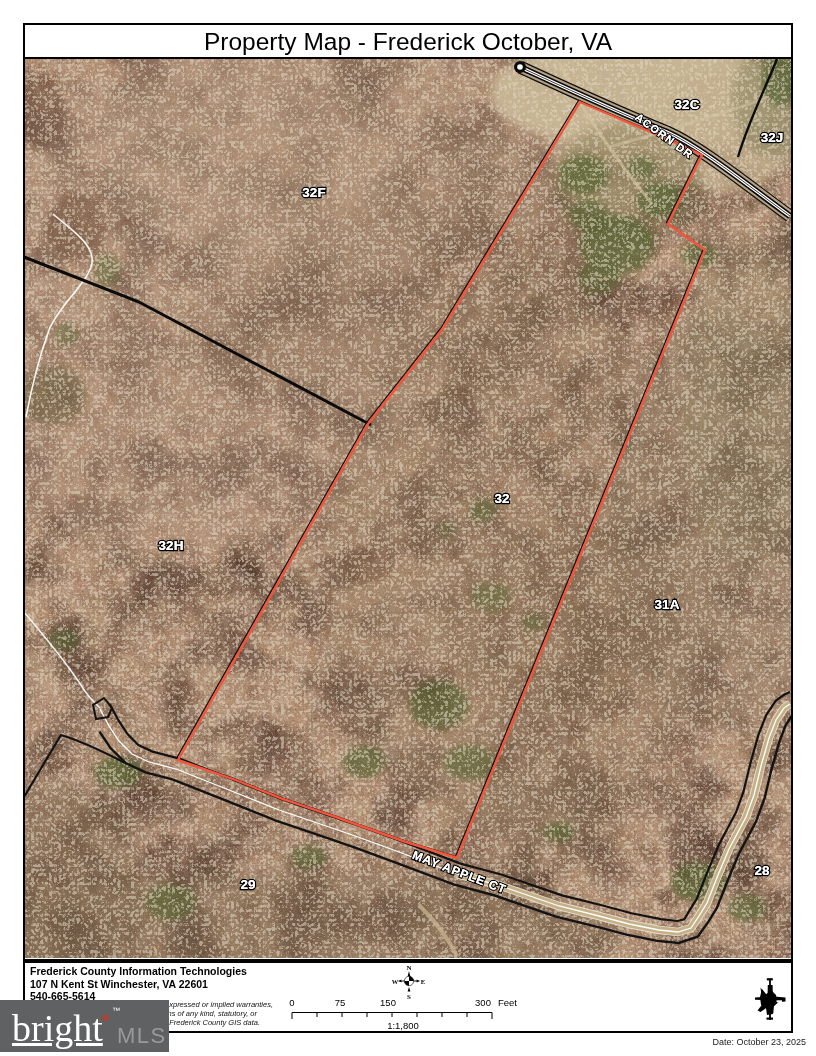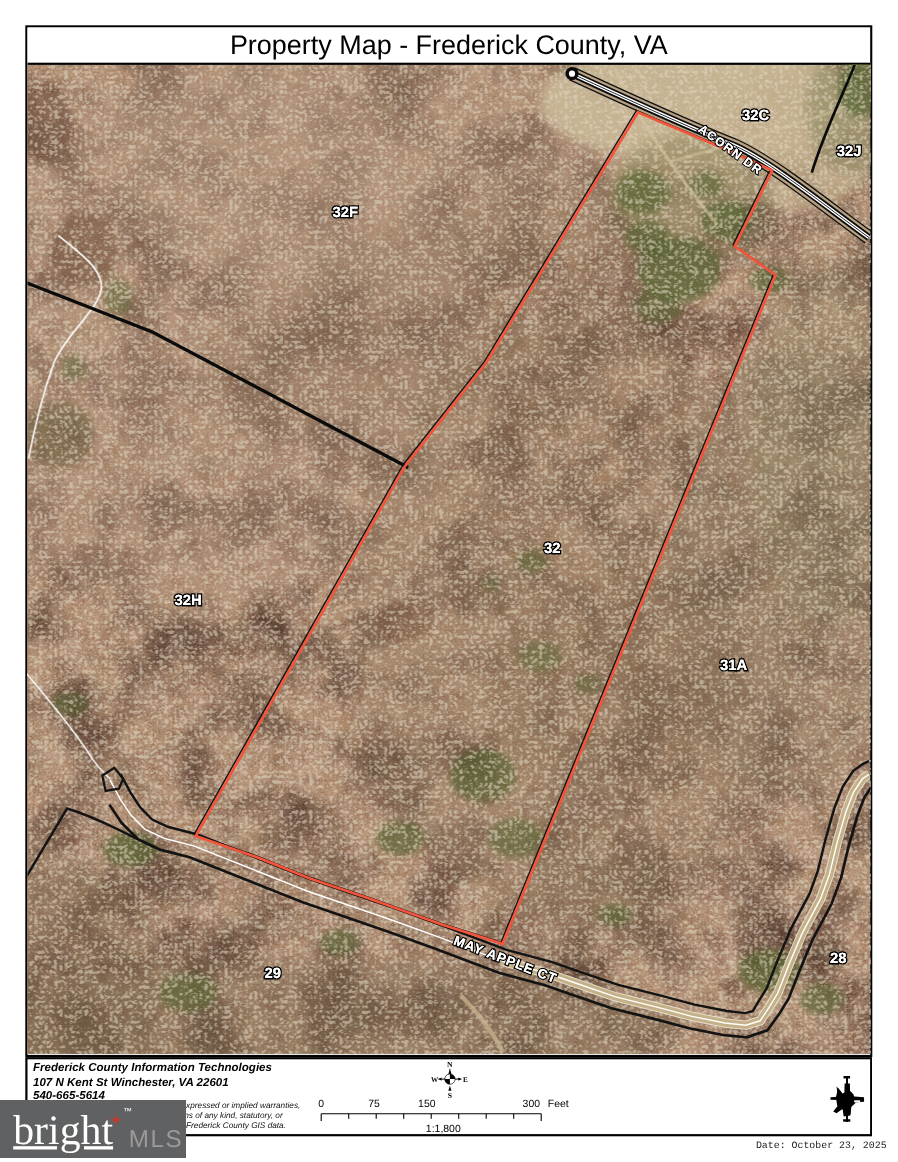--- a/index.html
+++ b/index.html
@@ -4,21 +4,21 @@
 <style>
   html,body{margin:0;padding:0;}
   body{width:816px;height:1056px;background:#fff;font-family:"Liberation Sans",sans-serif;position:relative;overflow:hidden;}
   .abs{position:absolute;}
 </style>
 </head>
 <body>
 
 <div class="abs" style="left:23px;top:23px;width:766px;height:934px;border:2px solid #000;"></div>
 
-<div class="abs" style="left:25px;top:25px;width:766px;height:32px;border-bottom:2px solid #000;background:#fff;text-align:center;font-size:24.5px;color:#000;line-height:33px;">Property Map - Frederick County, VA</div>
+<div class="abs" style="left:25px;top:25px;width:766px;height:32px;border-bottom:2px solid #000;background:#fff;text-align:center;font-size:24.5px;color:#000;line-height:33px;">Property Map - Frederick October, VA</div>
 
 <svg class="abs" style="left:25px;top:59px" width="766" height="899" viewBox="0 0 766 899">
 <defs>
   <filter id="terr" x="0" y="0" width="100%" height="100%" color-interpolation-filters="sRGB">
     <feTurbulence type="fractalNoise" baseFrequency="0.018 0.018" numOctaves="5" seed="11"></feTurbulence>
     <feColorMatrix type="matrix" values="0.73 0.73 0.73 0 -0.595  0.73 0.73 0.73 0 -0.595  0.73 0.73 0.73 0 -0.595  0 0 0 0 1"></feColorMatrix>
     <feComponentTransfer>
       <feFuncR type="table" tableValues="0.31 0.47 0.70 0.55"></feFuncR>
       <feFuncG type="table" tableValues="0.21 0.345 0.555 0.415"></feFuncG>
       <feFuncB type="table" tableValues="0.16 0.27 0.44 0.32"></feFuncB>
@@ -201,21 +201,21 @@
     <text x="503" y="503">32</text>
     <text x="668" y="609">31A</text>
     <text x="249" y="889">29</text>
     <text x="763" y="875">28</text>
   </g>
 </g>
 </svg>
 
 <div class="abs" style="left:23px;top:961px;width:766px;height:68px;border:2px solid #000;background:#fff;"></div>
 
-<div class="abs" style="left:30px;top:965px;font-size:10.5px;font-weight:bold;color:#000;line-height:12.5px;font-style:italic;">Frederick County Information Technologies<br>107 N Kent St Winchester, VA 22601<br>540-665-5614</div>
+<div class="abs" style="left:30px;top:965px;font-size:10.5px;font-weight:bold;color:#000;line-height:12.5px;">Frederick County Information Technologies<br>107 N Kent St Winchester, VA 22601<br>540-665-5614</div>
 
 <div class="abs" style="right:543px;top:1000px;font-size:7.5px;font-style:italic;color:#111;white-space:nowrap;">This map is provided without expressed or implied warranties,</div>
 
 <div class="abs" style="right:559px;top:1009px;font-size:7.5px;font-style:italic;color:#111;white-space:nowrap;">or representations of any kind, statutory, or</div>
 
 <div class="abs" style="right:556px;top:1018px;font-size:7.5px;font-style:italic;color:#111;white-space:nowrap;">otherwise, for the Frederick County GIS data.</div>
 
 <svg class="abs" style="left:392px;top:962px" width="34" height="37" viewBox="0 0 34 37">
   <text x="17" y="8" font-size="7" text-anchor="middle" fill="#000" font-family="Liberation Serif" font-weight="bold">N</text>
   <text x="17" y="36.5" font-size="7" text-anchor="middle" fill="#000" font-family="Liberation Serif" font-weight="bold">S</text>
@@ -253,21 +253,21 @@
     <path d="M10,14 L14,19 L20,16 L24,20 L25.5,28 L20,33 L14.5,34 L9,30 L8,22 Z"></path>
     <path d="M22,21.5 L33.5,22.5 L33.5,26.5 L22,27.5 Z"></path>
     <path d="M3,22.5 L10,22 L10,25 L3,24.8 Z"></path>
     <path d="M8.5,12.5 L13.5,19.5 L9.5,21 Z"></path>
     <path d="M5.5,35.5 L11,28.5 L13.5,33.5 L8.5,37 Z"></path>
     <path d="M14,33 L22,31 L21,39 L15,40 Z"></path>
   </g>
   <rect x="24.5" y="25.3" width="5.5" height="1.7" fill="#fff"></rect>
 </svg>
 
-<div class="abs" style="right:10px;top:1037px;font-size:9px;color:#222;font-family:Liberation Mono, monospace;">Date: October 23, 2025</div>
+<div class="abs" style="right:10px;top:1037px;font-size:9px;color:#222;">Date: October 23, 2025</div>
 
 <div class="abs" style="left:0px;top:1000px;width:169px;height:52px;background:#606162;"></div>
  <div class="abs" style="left:12px;top:1006px;font-family:'Liberation Serif',serif;font-size:38px;color:#fff;letter-spacing:0px;text-decoration:underline;">bright</div>
  <div class="abs" style="left:112px;top:1006px;font-size:8px;color:#fff;">™</div>
  <div class="abs" style="left:117px;top:1023px;font-size:22px;color:#9a9a9a;letter-spacing:1.5px;">MLS</div>
  <svg class="abs" style="left:100px;top:1012px" width="11" height="12" viewBox="0 0 16 16">
   <path d="M8,0 L9.8,6.2 L16,8 L9.8,9.8 L8,16 L6.2,9.8 L0,8 L6.2,6.2 Z" fill="#c33b2e"></path>
 </svg>
 
 </body></html>

